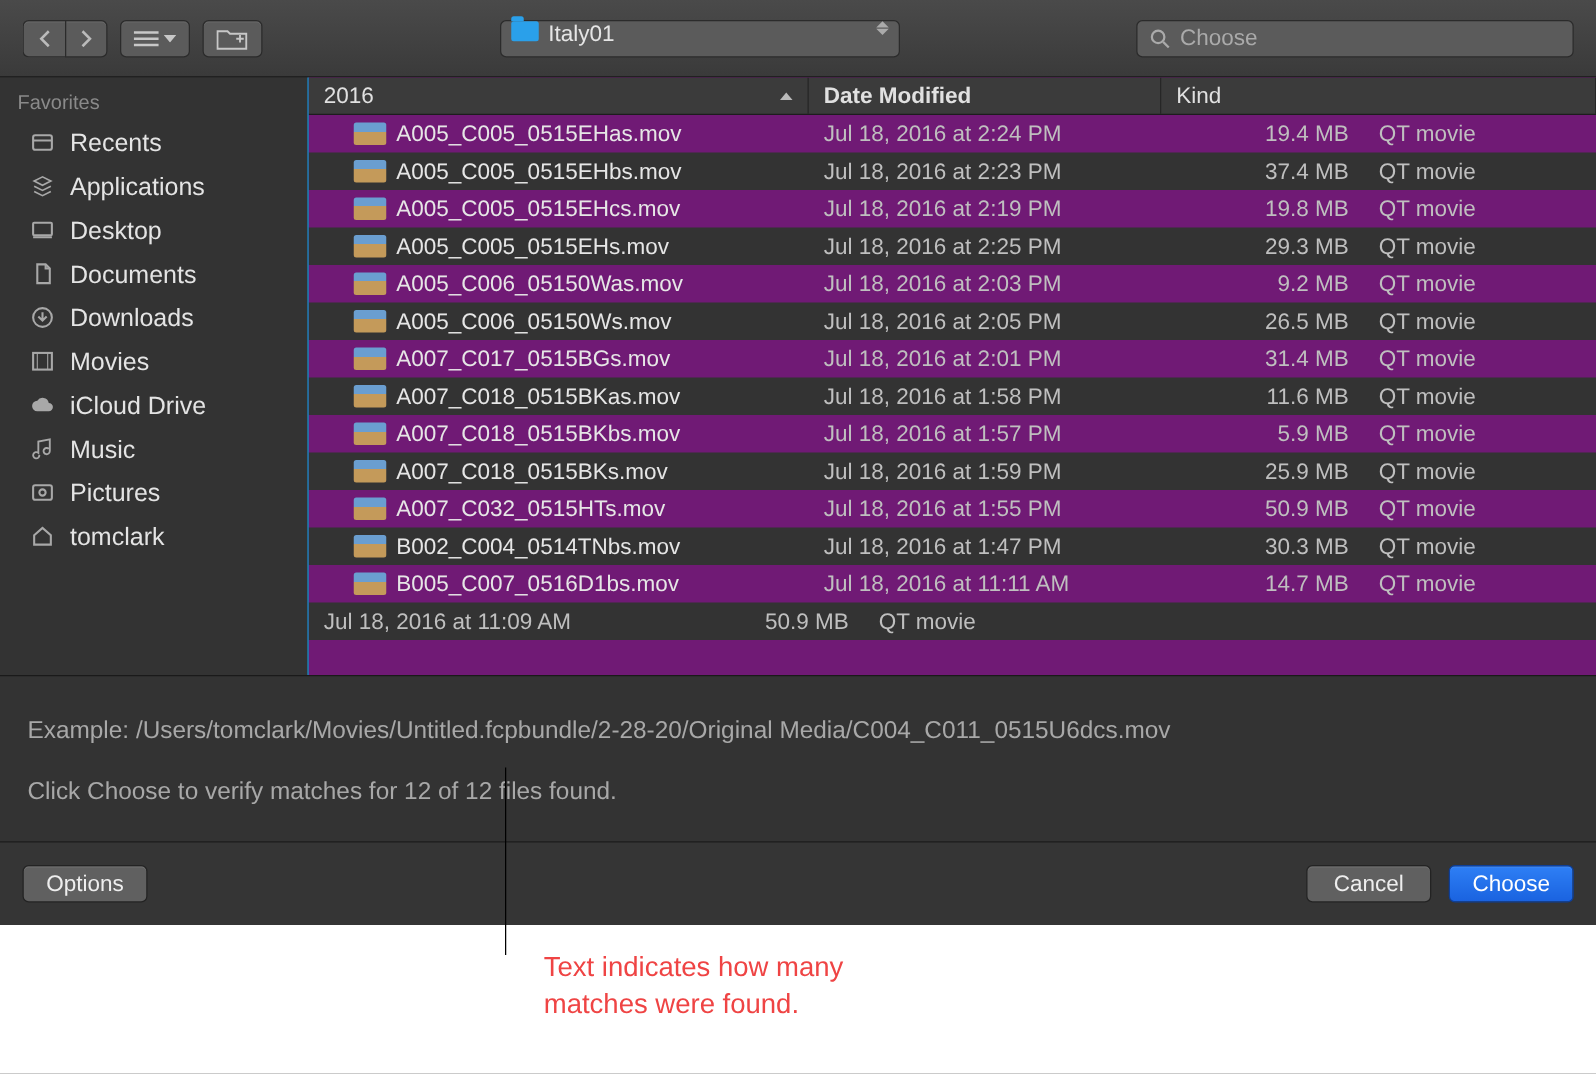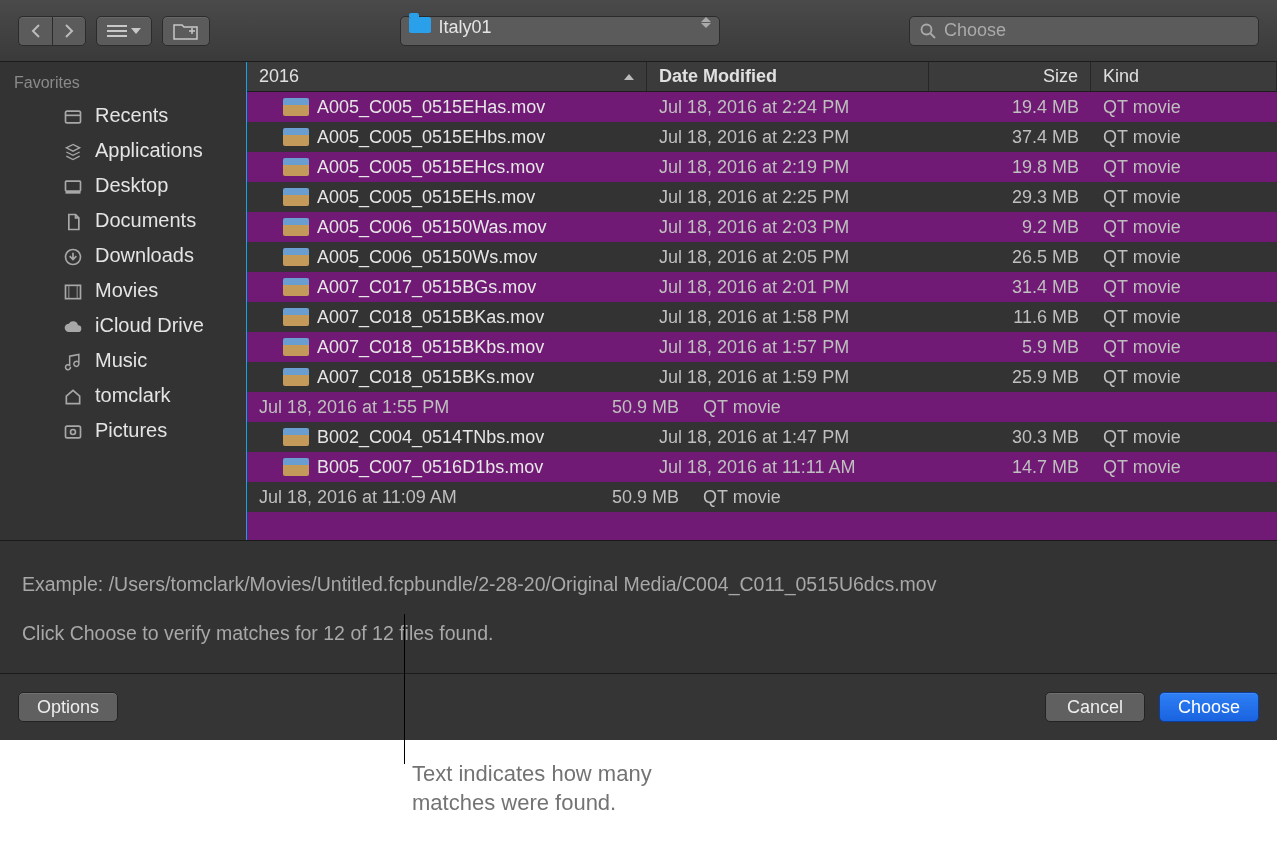--- a/index.html
+++ b/index.html
@@ -99,27 +99,26 @@
     padding-top: 8px;
     overflow: hidden;
   }
   .sidebar .section-label {
     color: #8a8a8a;
     font-size: 16px;
     padding: 4px 14px 6px;
   }
   .sidebar .item {
     display: flex;
-    align-items: flex-end;
+    align-items: flex-start;
     gap: 10px;
     padding: 6px 14px 6px 22px;
     font-size: 20px;
     color: #e4e4e4;
     cursor: default;
-    margin-left: 39px;
   }
   .sidebar .item .ico {
     width: 24px; height: 20px;
     display: flex; align-items: center; justify-content: center;
     color: #a8a8a8;
   }
   .sidebar .item .ico svg { width: 22px; height: 20px; fill: #a8a8a8; }
 
   .file-area {
     flex: 1;
@@ -219,24 +218,24 @@
   .callout-line {
     position: absolute;
     left: 404px;
     top: -126px;
     width: 1px;
     height: 150px;
     background: #000;
   }
   .callout-text {
     position: absolute;
-    left: 412px;
+    left: 435px;
     top: 20px;
     font-size: 22px;
-    color: #737373;
+    color: #ef4444;
     line-height: 1.3;
   }
 </style>
 </head>
 <body>
 
 <div class="window">
 
   <div class="toolbar">
     <div class="nav-group">
@@ -360,49 +359,46 @@
             <span class="ico">
               <svg viewBox="0 0 24 24">
                 <path d="M9 18 a3 3 0 1 1 -1 -2 V5 l11 -2 v11 a3 3 0 1 1 -1 -2" fill="none" stroke="#a8a8a8" stroke-width="1.8"></path>
               </svg>
             </span>
             <span>Music</span>
           </div>
           <div class="item">
             <span class="ico">
               <svg viewBox="0 0 24 24">
-                <path d="M4 11 L12 4 20 11 V20 H4z" fill="none" stroke="#a8a8a8" stroke-width="2"></path>
-              </svg>
-            </span>
-            <span>tomclark</span>
-          </div>
-          <div class="item">
-            <span class="ico">
-              <svg viewBox="0 0 24 24">
                 <rect x="3" y="5" width="18" height="14" rx="2" fill="none" stroke="#a8a8a8" stroke-width="2"></rect>
                 <circle cx="12" cy="12" r="3" fill="none" stroke="#a8a8a8" stroke-width="2"></circle>
               </svg>
             </span>
             <span>Pictures</span>
+          </div>
+          <div class="item">
+            <span class="ico">
+              <svg viewBox="0 0 24 24">
+                <path d="M4 11 L12 4 20 11 V20 H4z" fill="none" stroke="#a8a8a8" stroke-width="2"></path>
+              </svg>
+            </span>
+            <span>tomclark</span>
           </div>
         </div>
     </div>
 
     <div class="file-area">
       <div class="col-header">
         <div class="col col-2016">
           <span>2016</span>
           <span class="caret-up"></span>
         </div>
         <div class="col col-date">
             <span>Date Modified</span>
           </div>
-        <div class="col col-size">
-            <span>Size</span>
-          </div>
         <div class="col col-kind">
             <span>Kind</span>
           </div>
       </div>
       <div class="rows" id="file-rows">
           <div class="row">
             <div class="c c-name">
               <span class="thumb"></span>
               <span>A005_C005_0515EHas.mov</span>
             </div>
@@ -485,20 +481,24 @@
           <div class="row">
             <div class="c c-name">
               <span class="thumb"></span>
               <span>A007_C018_0515BKs.mov</span>
             </div>
             <div class="c c-date">Jul 18, 2016 at 1:59 PM</div>
             <div class="c c-size">25.9 MB</div>
             <div class="c c-kind">QT movie</div>
           </div>
           <div class="row">
+            <div class="c c-name">
+              <span class="thumb"></span>
+              <span>A007_C032_0515HTs.mov</span>
+            </div>
             <div class="c c-date">Jul 18, 2016 at 1:55 PM</div>
             <div class="c c-size">50.9 MB</div>
             <div class="c c-kind">QT movie</div>
           </div>
           <div class="row">
             <div class="c c-name">
               <span class="thumb"></span>
               <span>B002_C004_0514TNbs.mov</span>
             </div>
             <div class="c c-date">Jul 18, 2016 at 1:47 PM</div>

